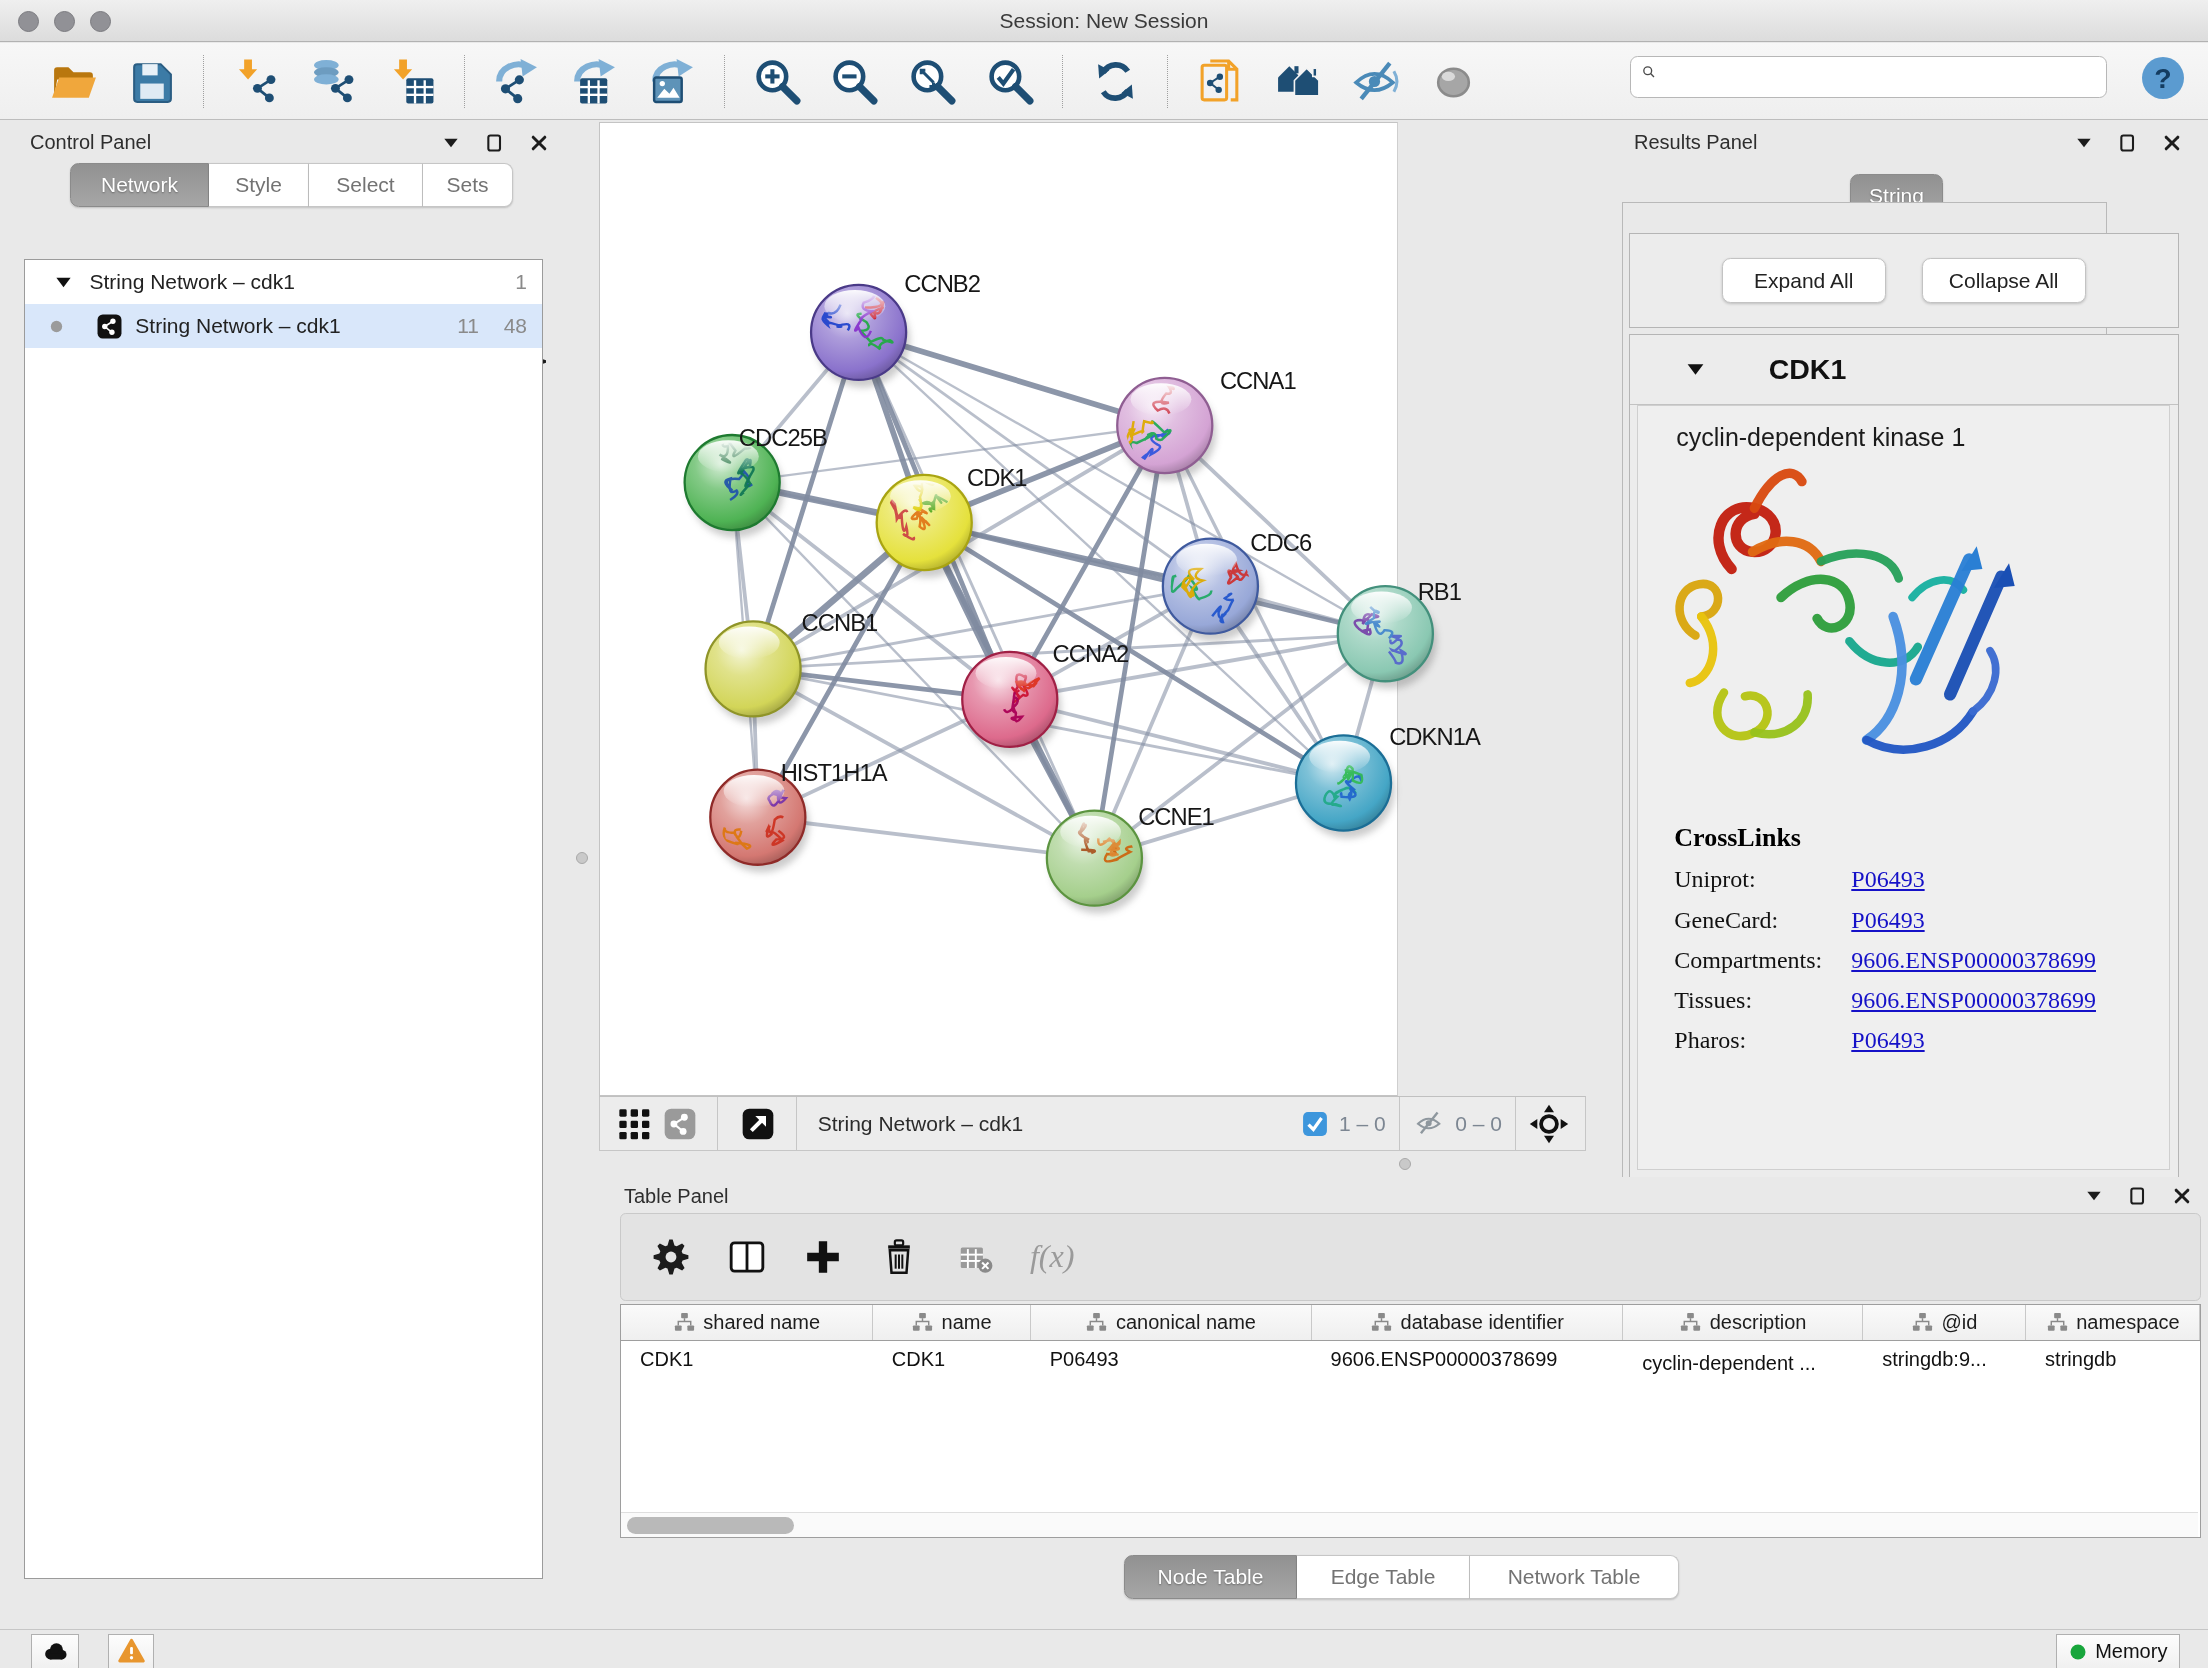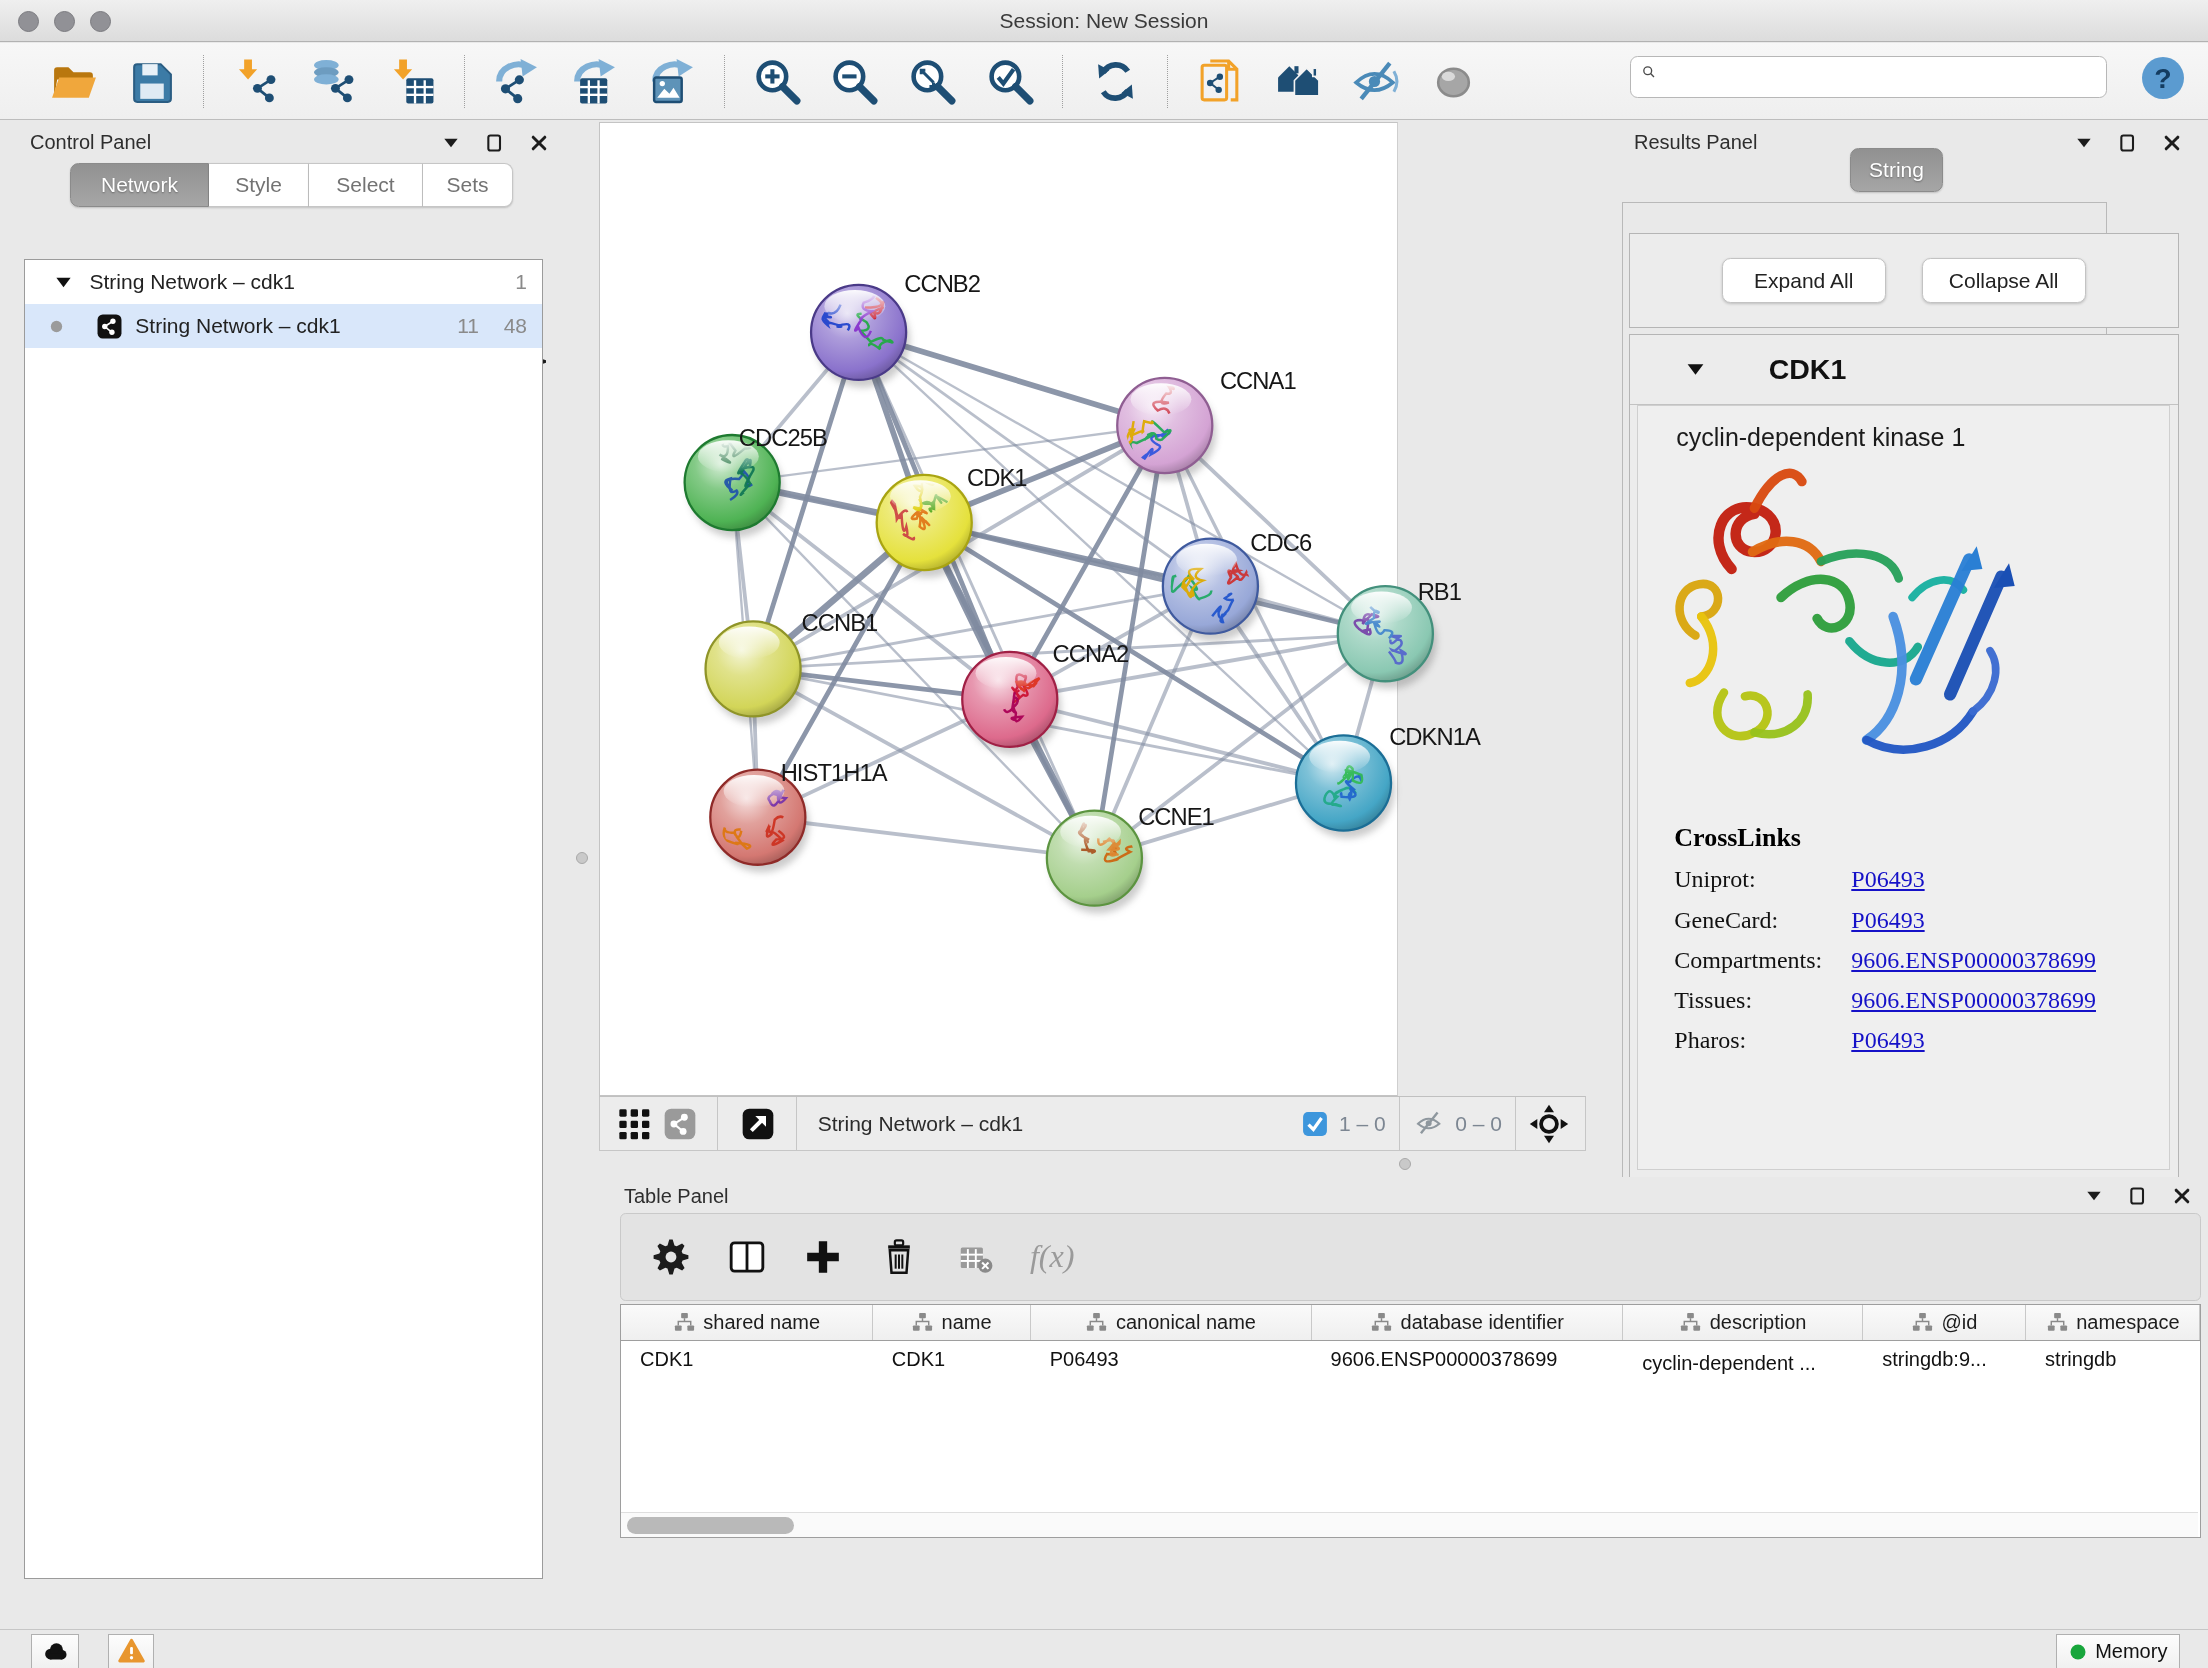--- a/index.html
+++ b/index.html
@@ -66,21 +66,21 @@
   .nf-sep { width:0; height:53px; border-left:1px solid #c6c6c6; }
   .nf-txt { font-size:21px; color:#2b2b2b; }
   .nf-cnt { font-size:21px; color:#7c8692; }
   .split-dot { position:absolute; width:12.4px; height:12.4px; border-radius:50%;
     background:#c9c9c9; border:1px solid #a9a9a9; }
 
   
   #results-panel { position:absolute; left:1586px; top:120px; width:622px; height:1050px; background:#e9e9e9; }
   #rp-header { position:absolute; left:48px; top:11.4px; }
   #rp-ctrl { position:absolute; right:25px; top:11.4px; }
-  #rp-tab { position:absolute; left:264px; top:28px; width:93px; }
+  #rp-tab { position:absolute; left:264px; top:54px; width:93px; }
   #rp-outer { position:absolute; left:36px; top:82px; width:485px; height:982px;
     background:#e9e9e9; border:1px solid #b9b9b9; }
   #rp-buttons-box { position:absolute; left:5.7px; top:30px; width:550px; height:95px;
     background:#ececec; border:1px solid #b5b5b5; display:flex; align-items:center; justify-content:center; gap:36px; }
   .rp-btn { min-width:164px; height:45px; background:#fff; border:1px solid #c3c3c3; border-radius:8.6px;
     box-shadow:0 1px 2.9px rgba(0,0,0,.2); font-size:21px; display:flex; align-items:center; justify-content:center; padding:0 21px; }
   #rp-cdk-box { position:absolute; left:5.7px; top:131px; width:550px; height:845px;
     background:#ececec; border:1px solid #b5b5b5; }
   #rp-cdk-header { position:relative; height:70px; border-bottom:1px solid #c2c2c2;
     display:flex; align-items:center; }
@@ -1066,20 +1066,25 @@
         <div class="td" style="width: 281px;">P06493</div>
         <div class="td" style="width: 312px;">9606.ENSP00000378699</div>
         <div class="td" style="width: 240px; margin-top: 8px;">cyclin-dependent ...</div>
         <div class="td" style="width: 163px;">stringdb:9...</div>
         <div class="td" style="width: 174px;">stringdb</div>
       </div>
     <div id="tp-hscroll">
       <div id="tp-thumb"></div>
     </div>
   </div>
+  <div id="tp-tabs" class="segbar">
+      <div class="seg selected" style="width: 173px;">Node Table</div>
+      <div class="seg" style="width: 173px;">Edge Table</div>
+      <div class="seg" style="width: 209px;">Network Table</div>
+    </div>
 </div>
 
 <div id="status-bar">
   <div class="sb-btn" style="left:31px;width:48px">
     <span>
         <svg width="28.5" height="28.5" viewBox="0 0 48 48">
           <g fill="#111">
             <circle cx="16" cy="27" r="9"></circle>
             <circle cx="26" cy="20" r="11"></circle>
             <circle cx="35" cy="28" r="8"></circle>

